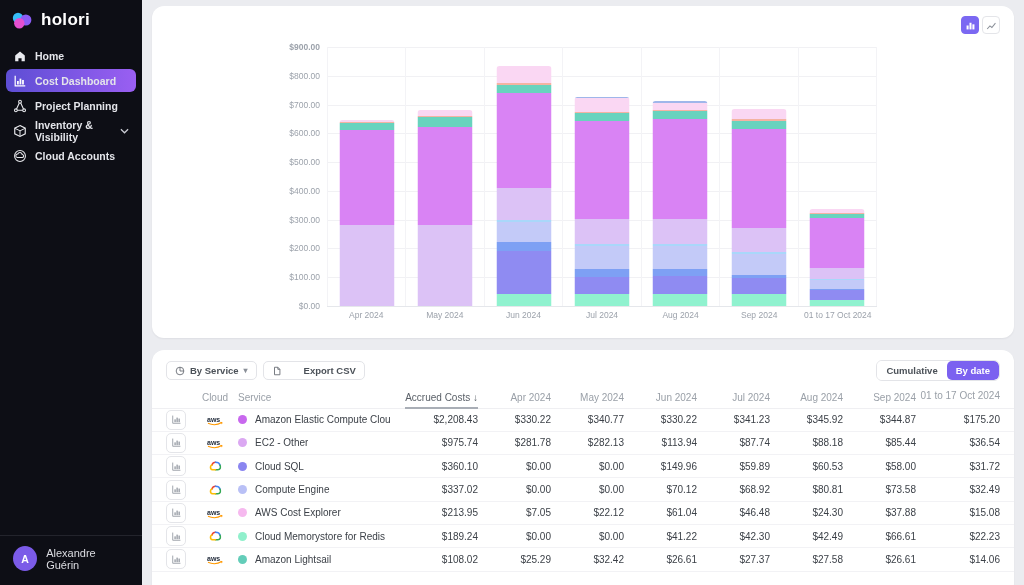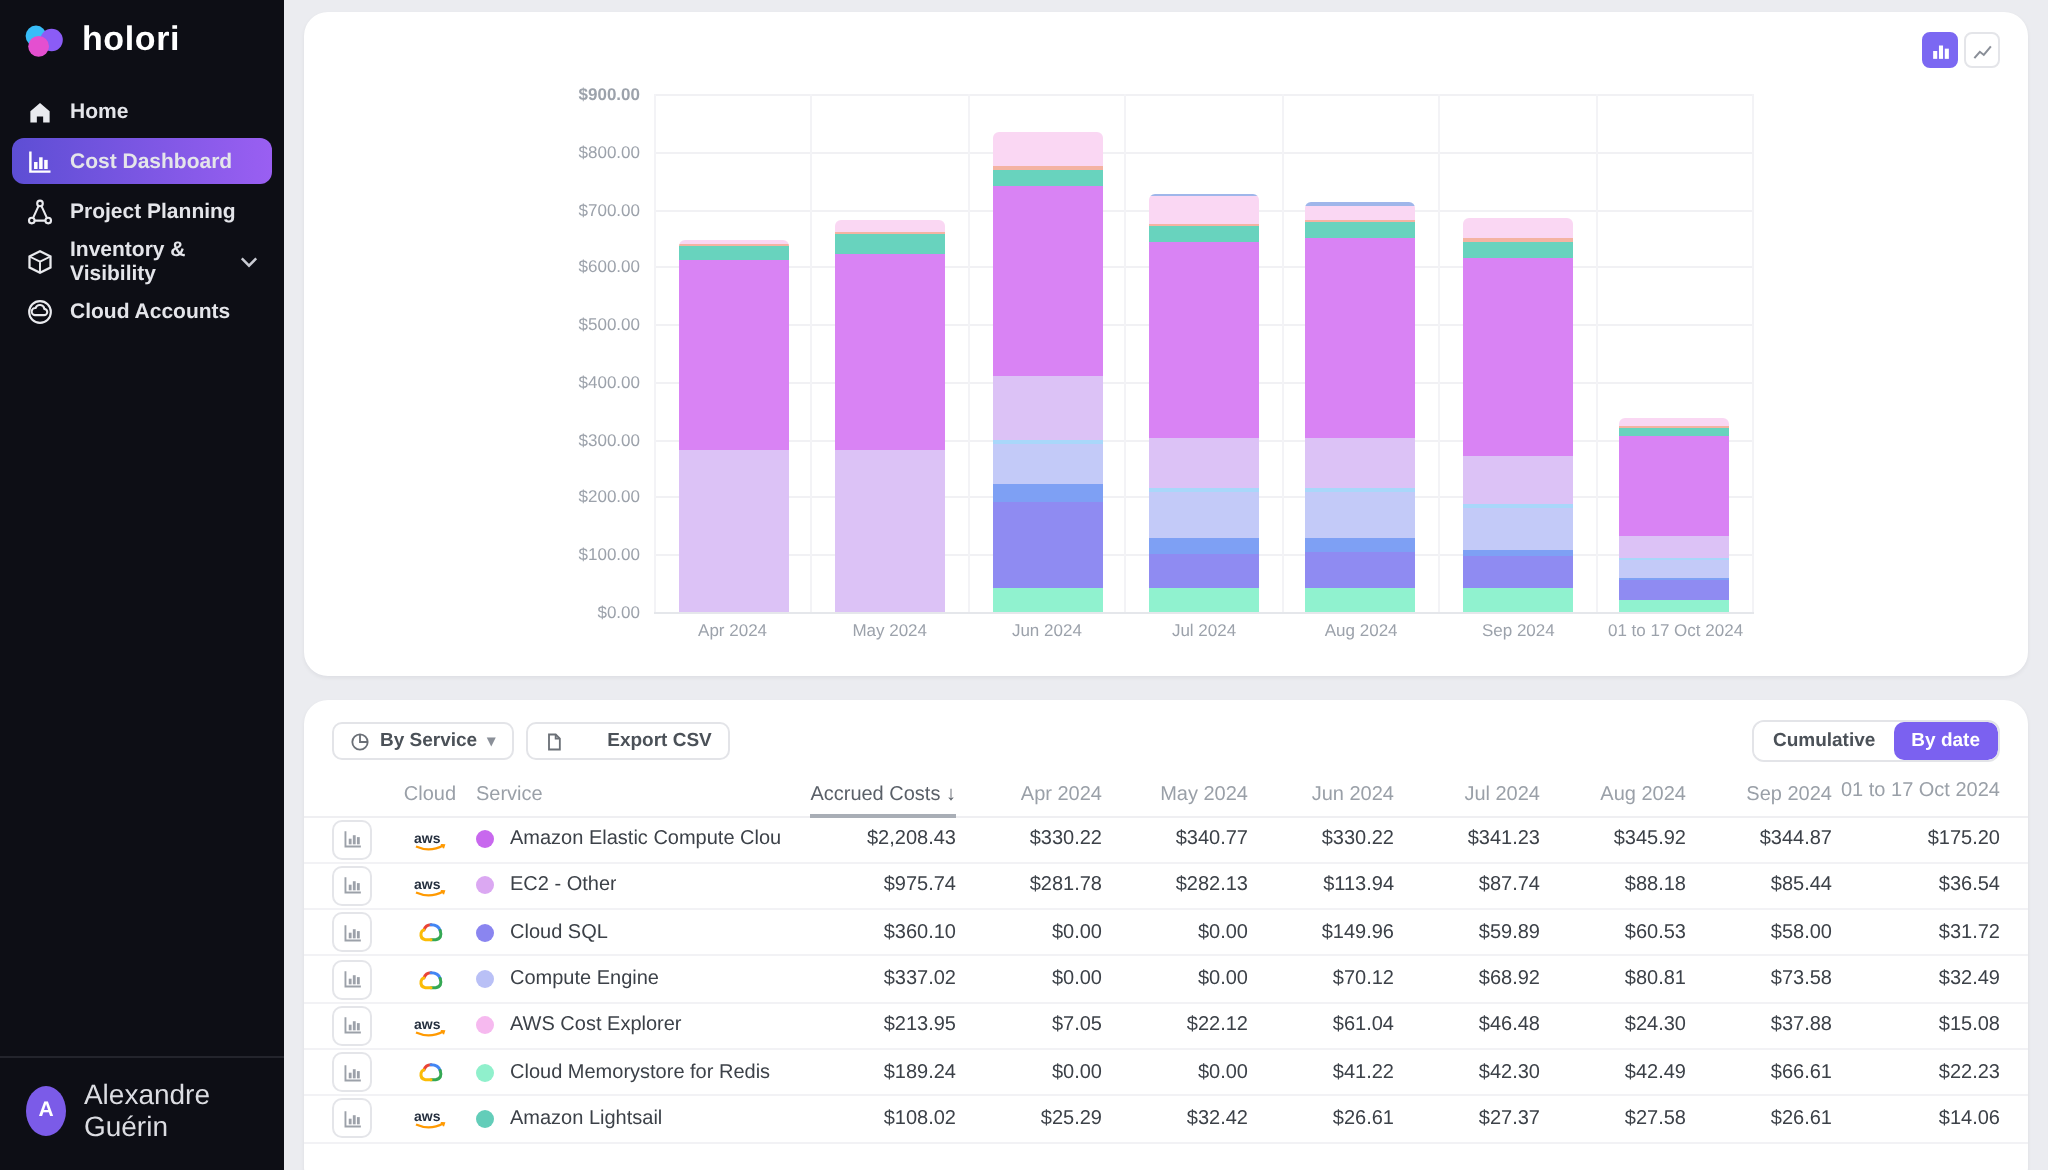--- a/index.html
+++ b/index.html
@@ -20,21 +20,21 @@
   .nav-item .chev { margin-left:auto; display:flex; }
   .nav-item .chev svg { width:9px; height:6px; }
   .sidebar-bottom { position:absolute; left:0; bottom:0; width:142px; }
   .help-row { display:flex; align-items:center; gap:8px; padding:8px 13px; font-size:10.5px; font-weight:600; cursor:pointer; }
   .help-row .nico svg { width:14px; height:14px; }
   .help-chev { margin-left:auto; color:#C9CBD3; font-size:13px; line-height:1; }
   .side-divider { border-top:1px solid #23242C; margin:4px 0 0 0; }
   .user-row { display:flex; align-items:center; gap:9px; padding:10px 13px 14px 13px; cursor:pointer; }
   .avatar { width:25px; height:25px; border-radius:50%; background:#7B5BE8; color:#fff; font-size:10.5px; font-weight:700;
             display:flex; align-items:center; justify-content:center; }
-  .user-name { font-size:14px; color:#DCDDE2; }
+  .user-name { font-size:11px; color:#DCDDE2; }
 
   
   .card { position:absolute; background:#fff; border-radius:12px; box-shadow:0 1px 2px rgba(15,15,30,.06); }
   .chart-card { left:152px; top:6px; width:862px; height:332px; }
   .table-card { left:152px; top:350px; width:862px; height:246px; }
 
   
   .chart-toolbar { position:absolute; top:10px; right:14px; display:flex; gap:3px; }
   .ct-btn { width:18px; height:18px; border-radius:4px; border:1px solid #E4E5E9; background:#fff;
             display:flex; align-items:center; justify-content:center; cursor:pointer; padding:0; }

